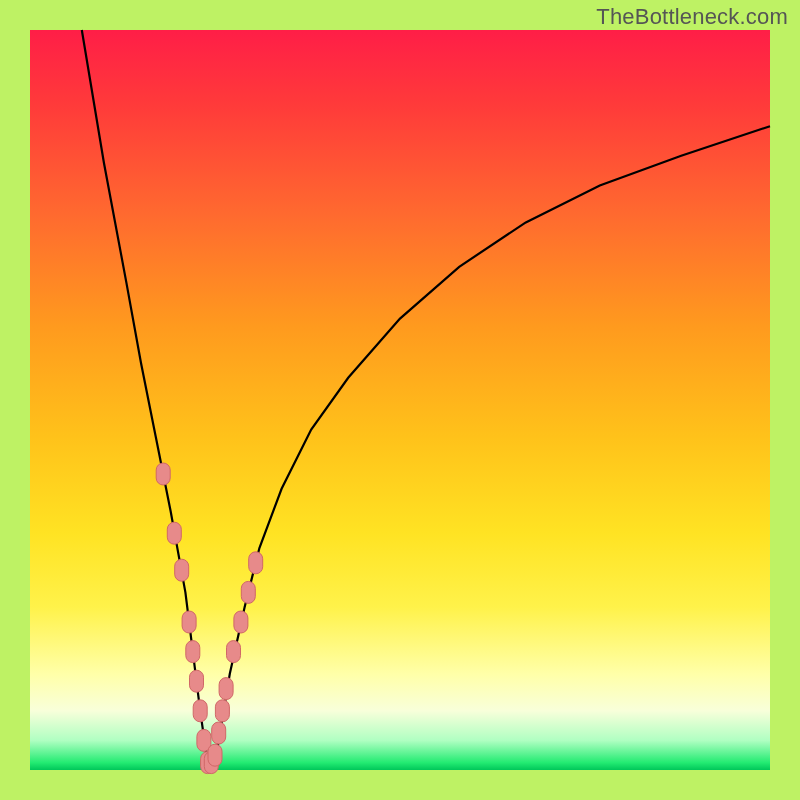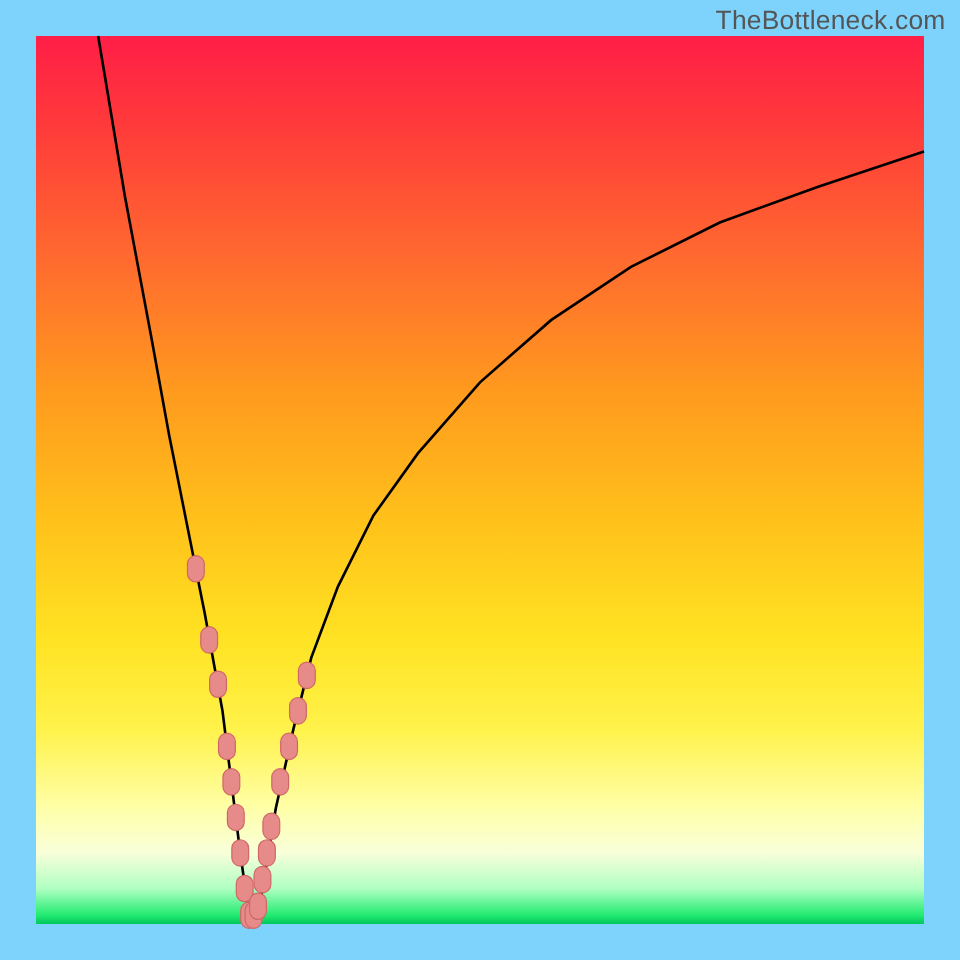--- a/index.html
+++ b/index.html
@@ -8,21 +8,21 @@
     width: 800px;
     height: 800px;
     overflow: hidden;
     background: #000000;
     font-family: Arial, Helvetica, sans-serif;
   }
   .outer {
     position: relative;
     width: 800px;
     height: 800px;
-    background: #7dd3fc;
+    background: #bef264;
   }
   .plot-area {
     position: absolute;
     left: 30px;
     top: 30px;
     width: 740px;
     height: 740px;
     
     background: linear-gradient(
       to bottom,

